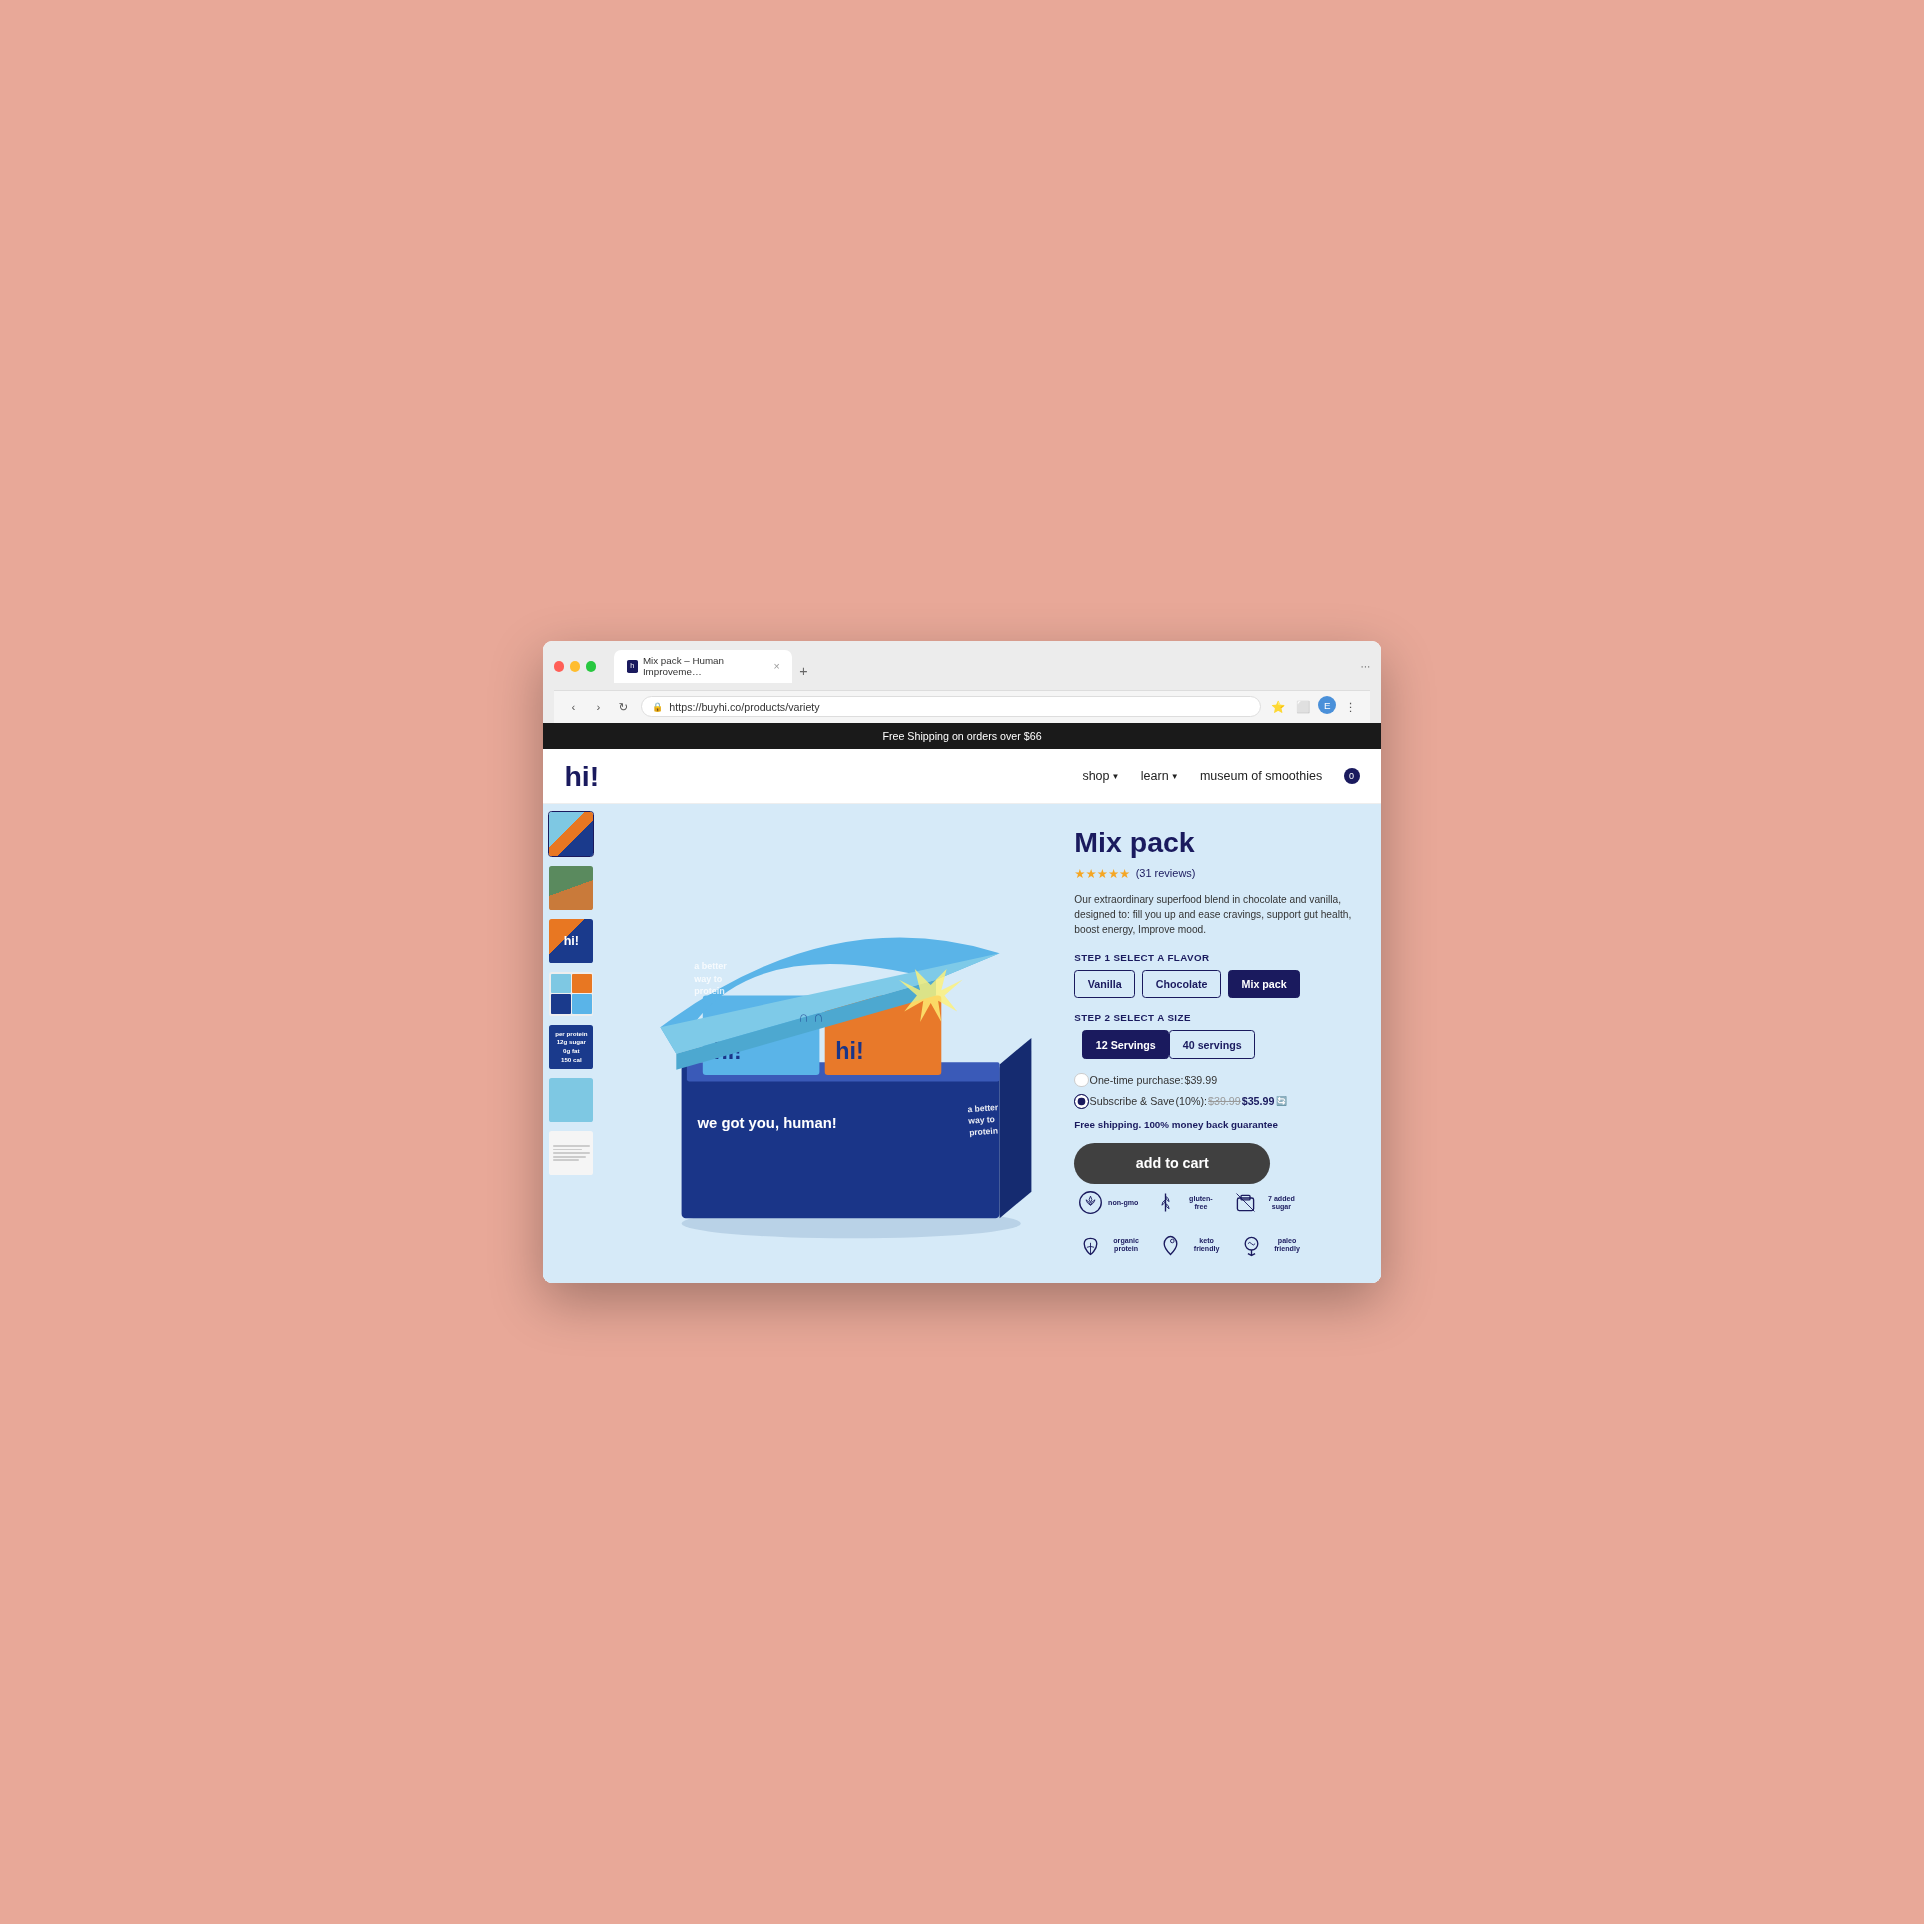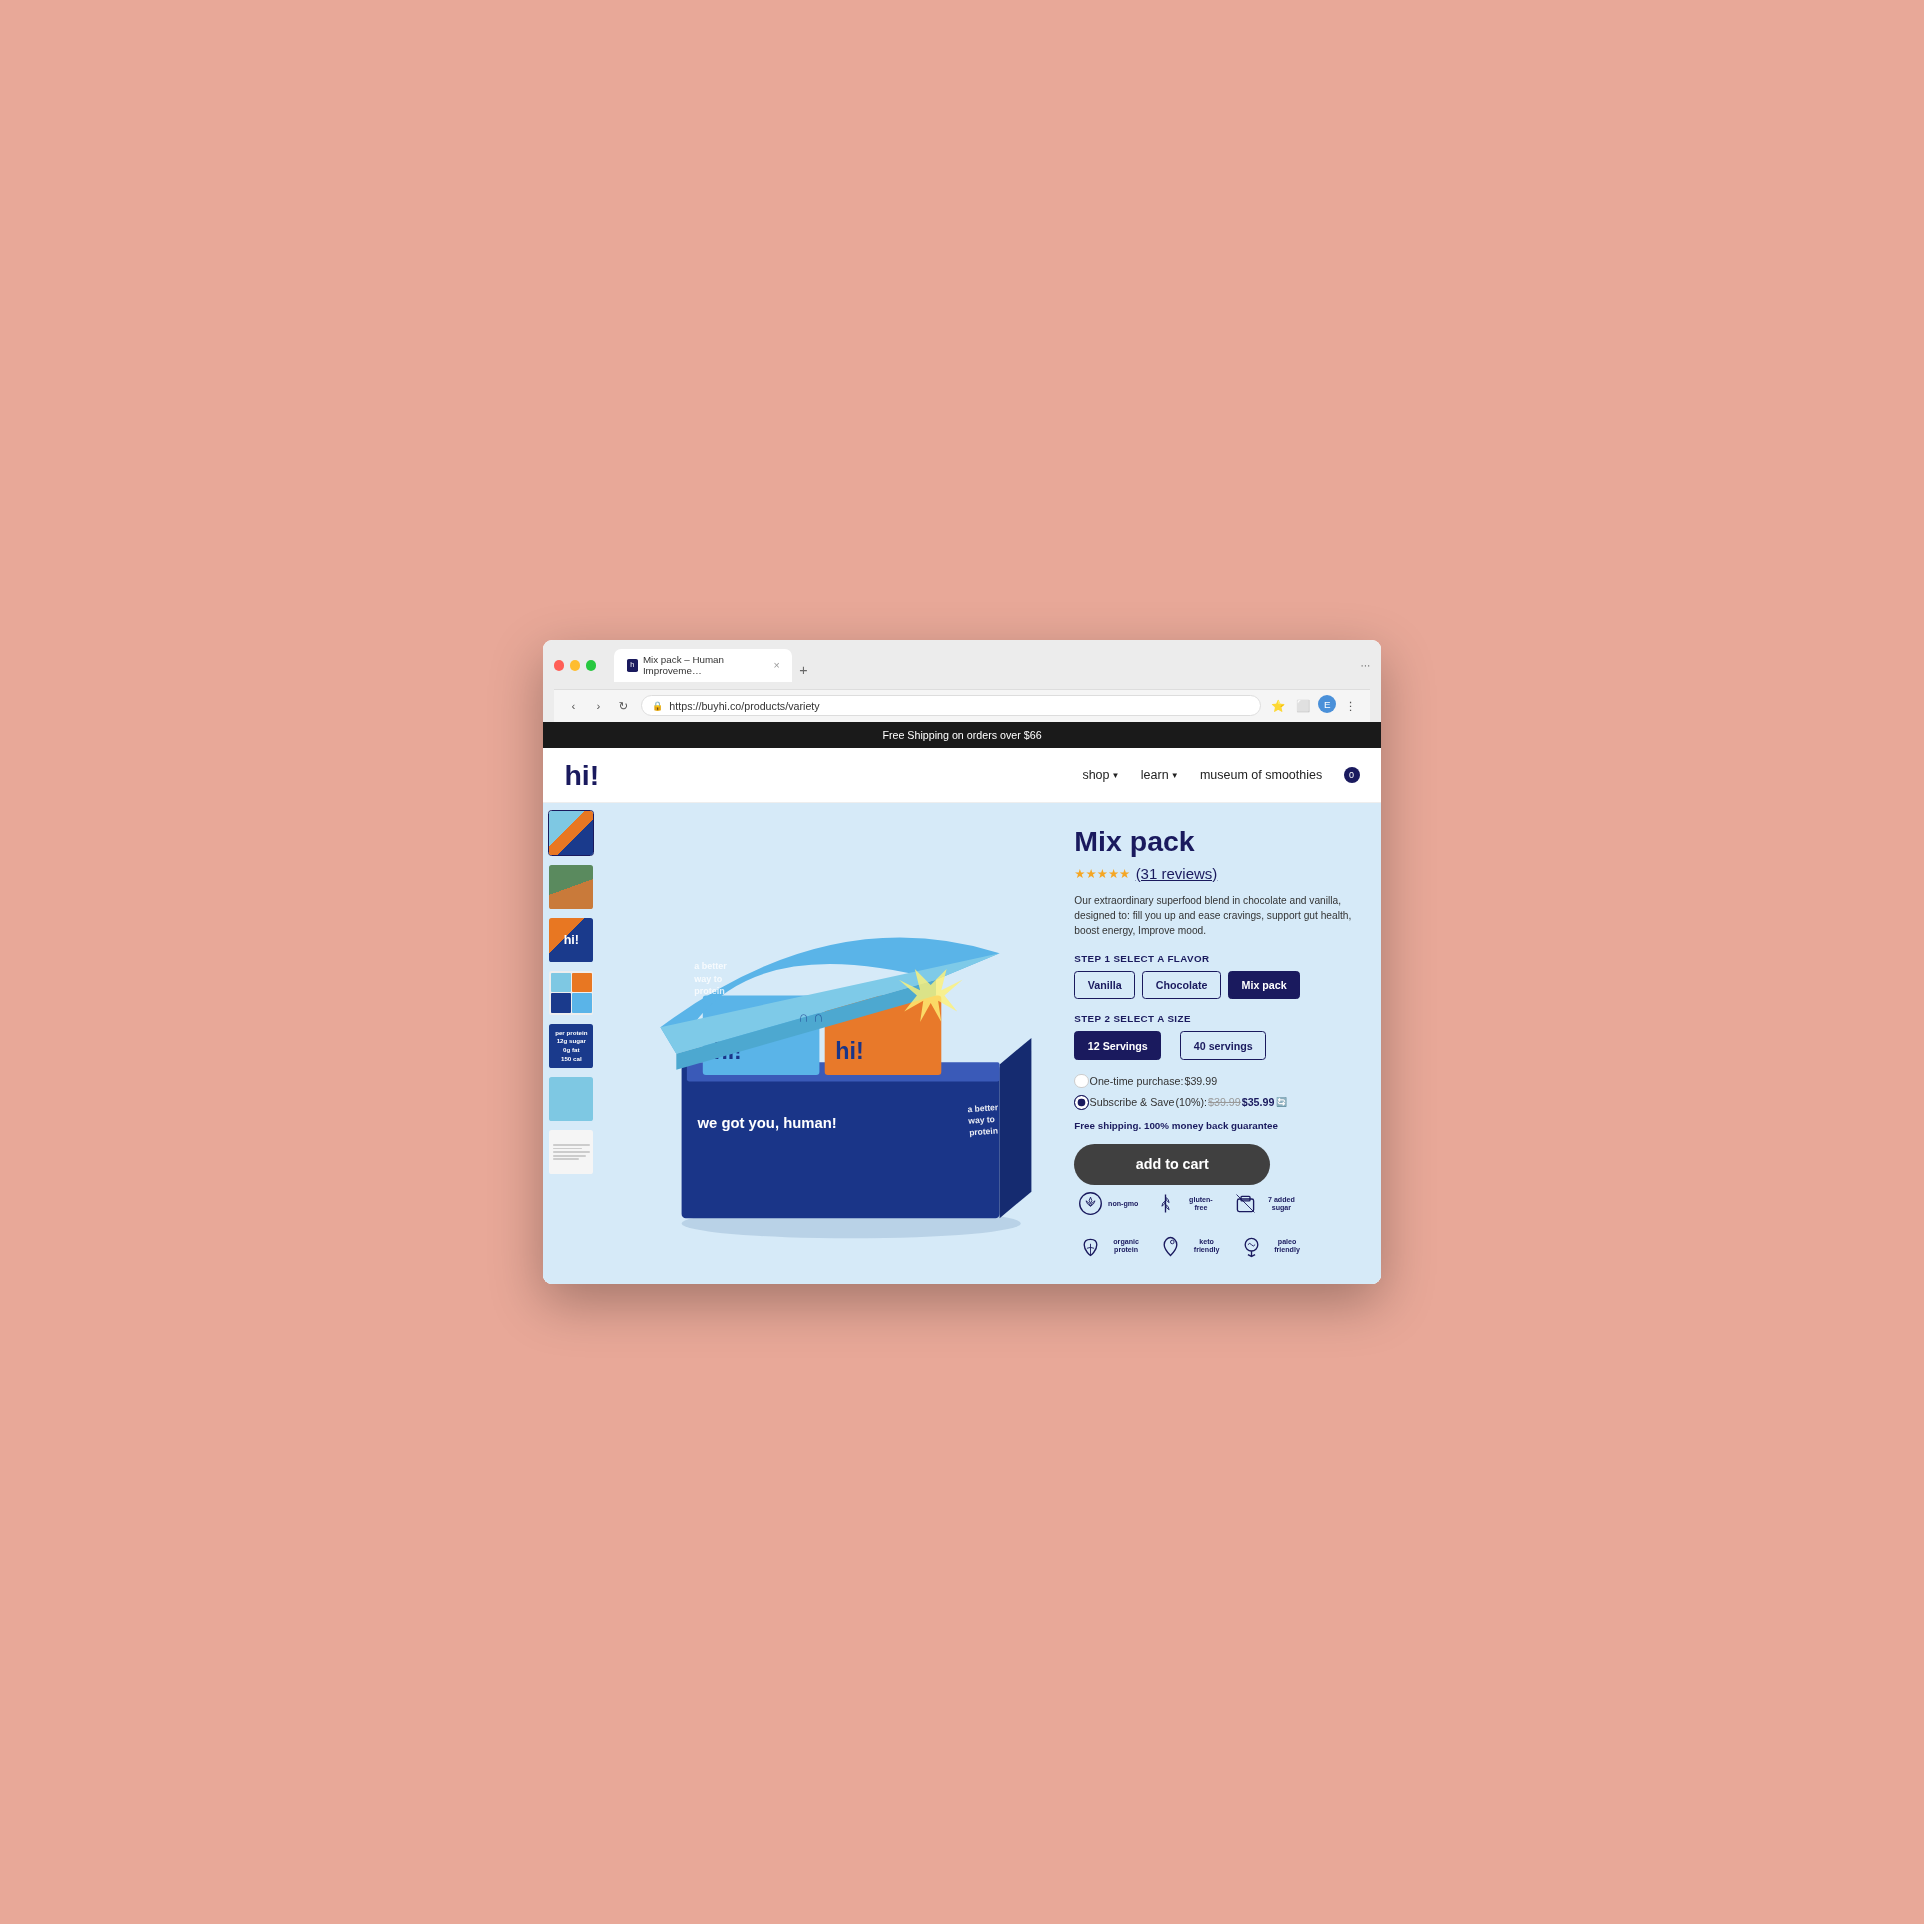--- a/index.html
+++ b/index.html
@@ -241,23 +241,22 @@
       display: flex;
       align-items: center;
       gap: 5.3px;
       margin-bottom: 10.7px;
     }
     .stars {
       color: #f5a623;
       font-size: 12.5px;
     }
     .review-count {
-      font-size: 15px;
-      color: #1a1a5e;
-      text-decoration: underline;
+      font-size: 11px;
+      color: #1a1a5e;
       cursor: pointer;
     }
 
     .product-description {
       font-size: 10.2px;
       color: #333;
       line-height: 1.5;
       margin-bottom: 14.3px;
     }
 
@@ -285,22 +284,23 @@
       border-radius: 3.6px;
       cursor: pointer;
     }
     .flavor-btn.active {
       background: #1a1a5e;
       color: white;
     }
 
     .size-buttons {
       display: flex;
-      gap: 19px;
+      gap: 0;
       margin-bottom: 14.3px;
+      margin-left: 8px;
     }
     .size-btn {
       padding: 7.1px 12.5px;
       border: 1.3px solid #1a1a5e;
       background: #1a1a5e;
       color: white;
       font-size: 10.7px;
       font-weight: 600;
       border-radius: 3.6px;
       cursor: pointer;

